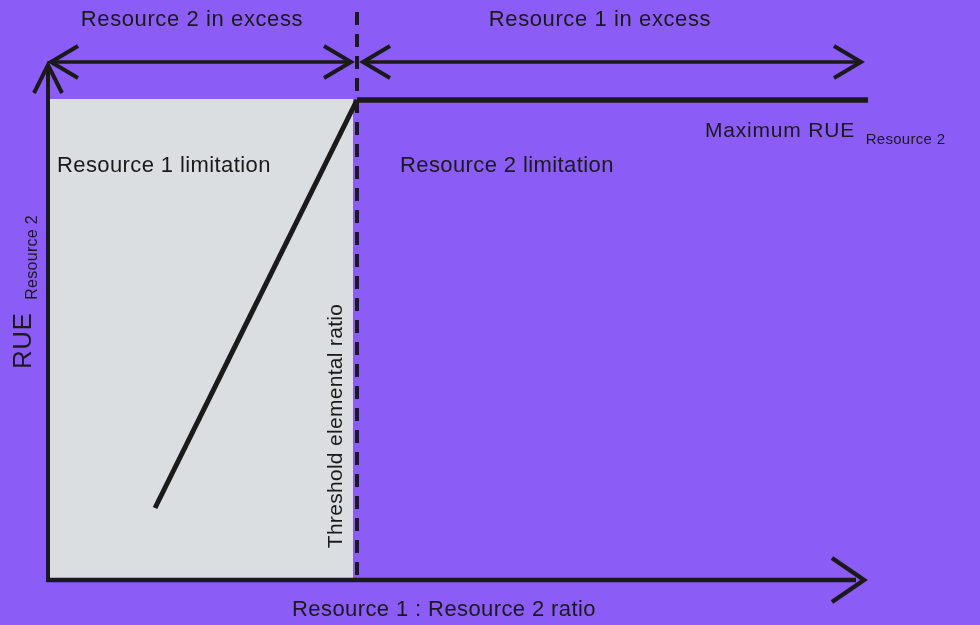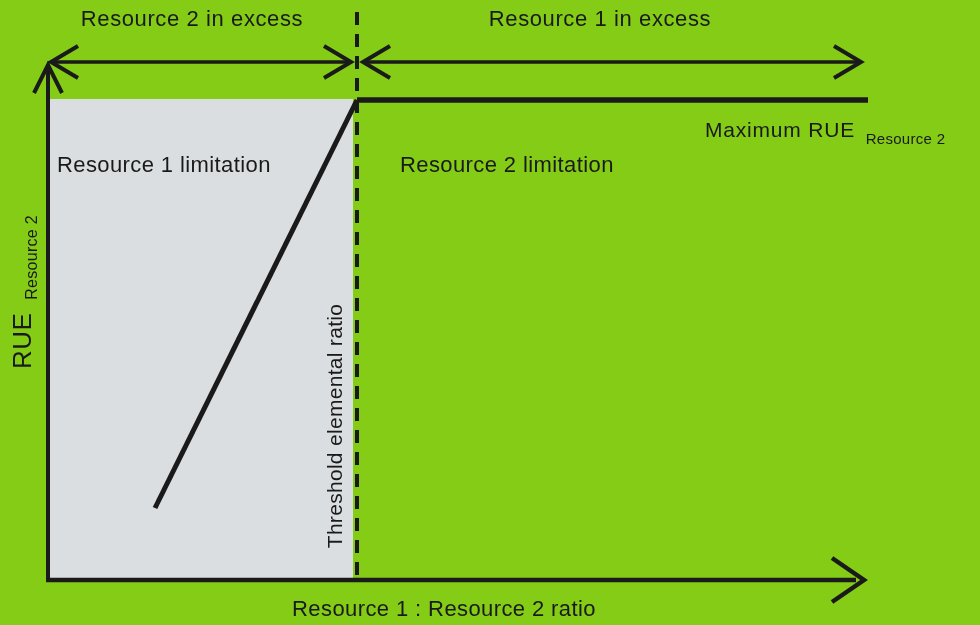--- a/index.html
+++ b/index.html
@@ -7,21 +7,21 @@
     padding: 0;
     background: #ffffff;
     width: 980px;
     height: 625px;
     overflow: hidden;
   }
   .stage {
     position: relative;
     width: 980px;
     height: 625px;
-    background: #84cc16;
+    background: #8b5cf6;
   }
   svg { display: block; }
   svg text {
     font-family: "Liberation Sans", "DejaVu Sans", sans-serif;
     fill: #1a1a1a;
   }
   .ink {
     stroke: #1a1a1a;
     fill: none;
   }

